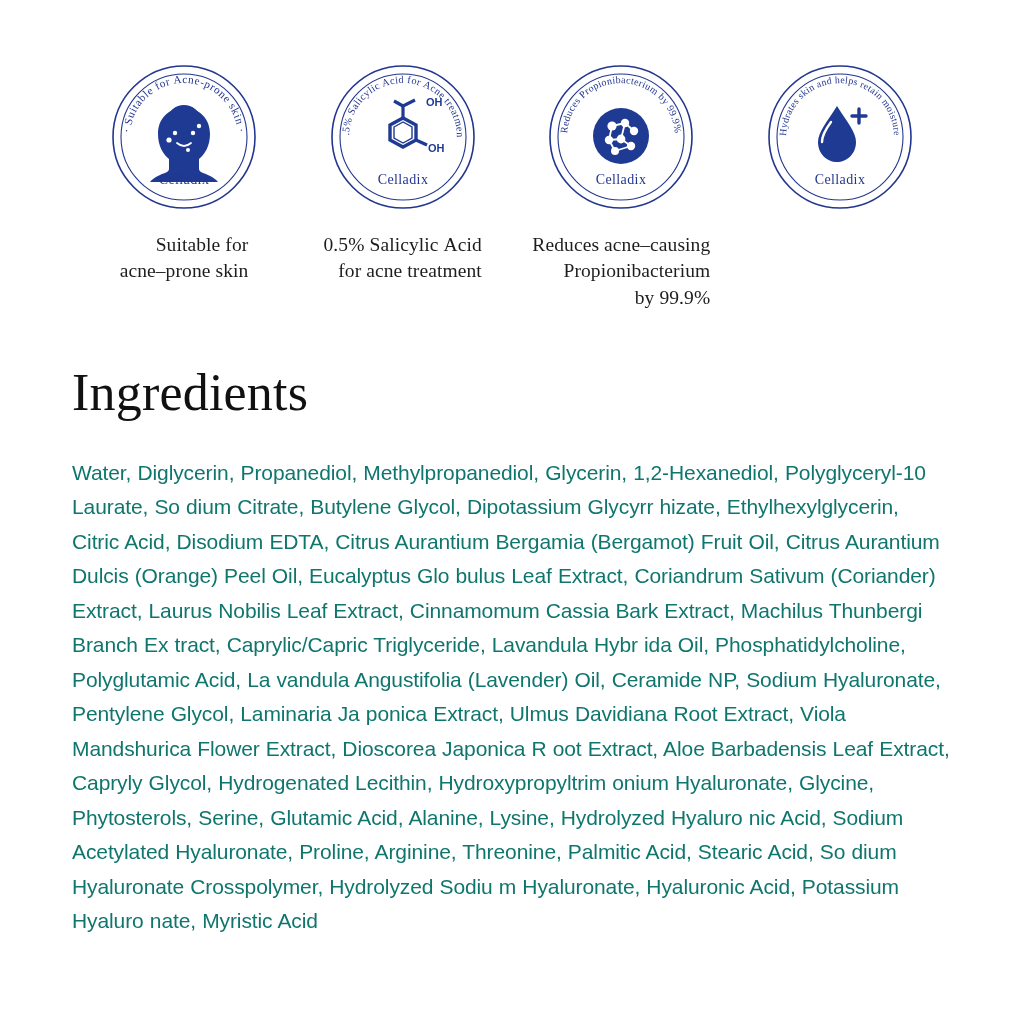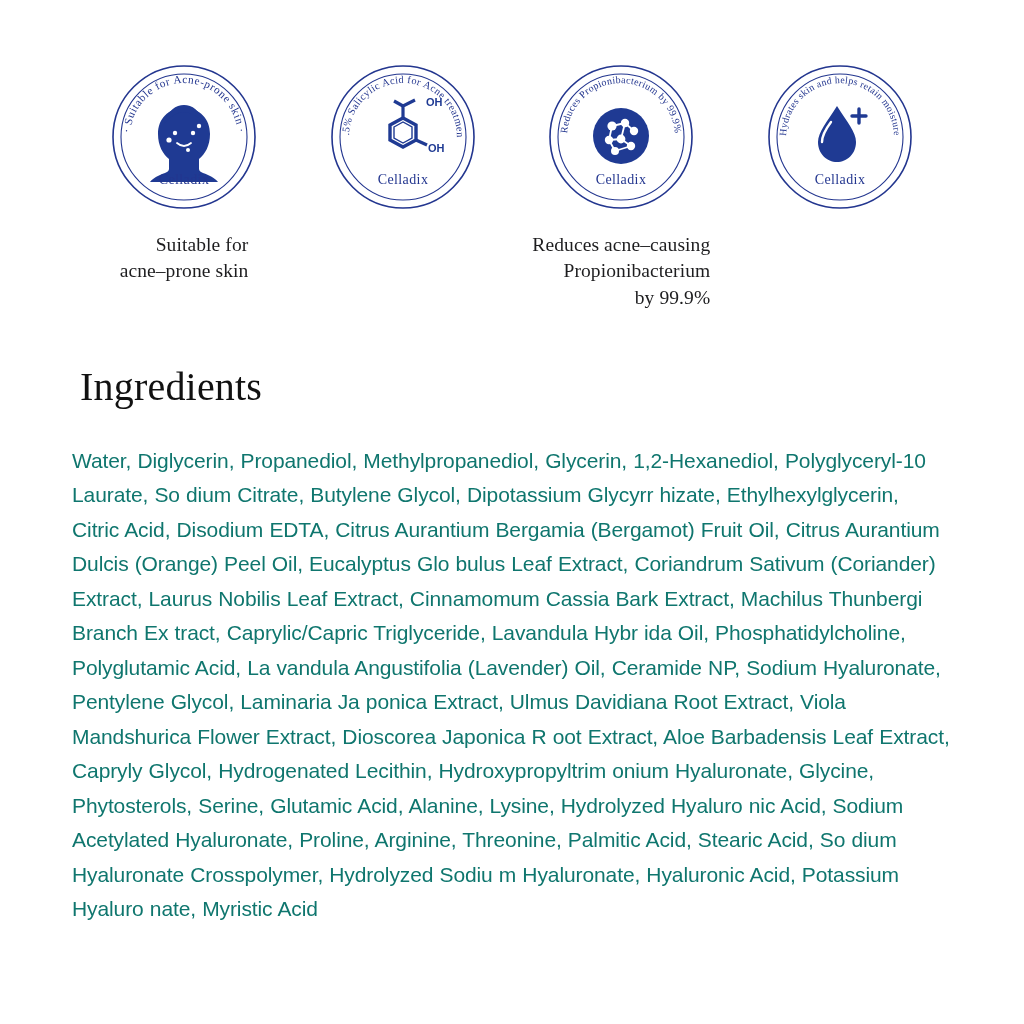--- a/index.html
+++ b/index.html
@@ -50,24 +50,24 @@
     letter-spacing: 0.1px;
   }
 
   
   .ingredients-section {
     padding: 52px 72px 0 72px;
     box-sizing: border-box;
   }
   .ingredients-title {
     font-family: "Liberation Serif", serif;
-    font-size: 40px;
+    font-size: 52px;
     font-weight: 400;
     color: #111111;
-    margin: 0 0 34px 8px;
+    margin: 0 0 34px 0;
     letter-spacing: 0.2px;
   }
   .ingredients-body {
     font-family: Liberation Sans, sans-serif;
     font-size: 21px;
     line-height: 34.5px;
     color: #0f766e;
     max-width: 886px;
     letter-spacing: -0.1px;
     word-spacing: 0.4px;
@@ -124,20 +124,21 @@
             <polygon points="66,65 75,60 84,65 84,76 75,81 66,76" fill="none" stroke="#1f3a93" stroke-width="1.4"></polygon>
             <path d="M75 56 l0 -12 l12 -6" fill="none" stroke="#1f3a93" stroke-width="3.2"></path>
             <path d="M75 44 l-9 -5" fill="none" stroke="#1f3a93" stroke-width="3.2"></path>
             <path d="M88 78 l11 5" fill="none" stroke="#1f3a93" stroke-width="3.2"></path>
             <text x="98" y="44" font-family="Liberation Sans, sans-serif" font-size="11" font-weight="bold" fill="#1f3a93">OH</text>
             <text x="100" y="90" font-family="Liberation Sans, sans-serif" font-size="11" font-weight="bold" fill="#1f3a93">OH</text>
           </g>
           <text x="75" y="122" font-family="Liberation Serif, serif" font-size="14" fill="#23368f" text-anchor="middle" letter-spacing="0.4">Celladix</text>
         </svg>
       </div>
+      <div class="badge-caption">0.5%&nbsp;Salicylic&nbsp;Acid<br>for&nbsp;acne&nbsp;treatment</div>
     </div>
 
     <div class="badge">
       <div class="badge-seal">
         <svg viewBox="0 0 150 150" width="150" height="150" aria-hidden="true">
           <defs>
             <path id="arcTop3" d="M 21,75 A 54,54 0 0 1 129,75"></path>
           </defs>
           <circle cx="75" cy="75" r="71" fill="none" stroke="#23368f" stroke-width="1.6"></circle>
           <circle cx="75" cy="75" r="63" fill="none" stroke="#23368f" stroke-width="1.1"></circle>

